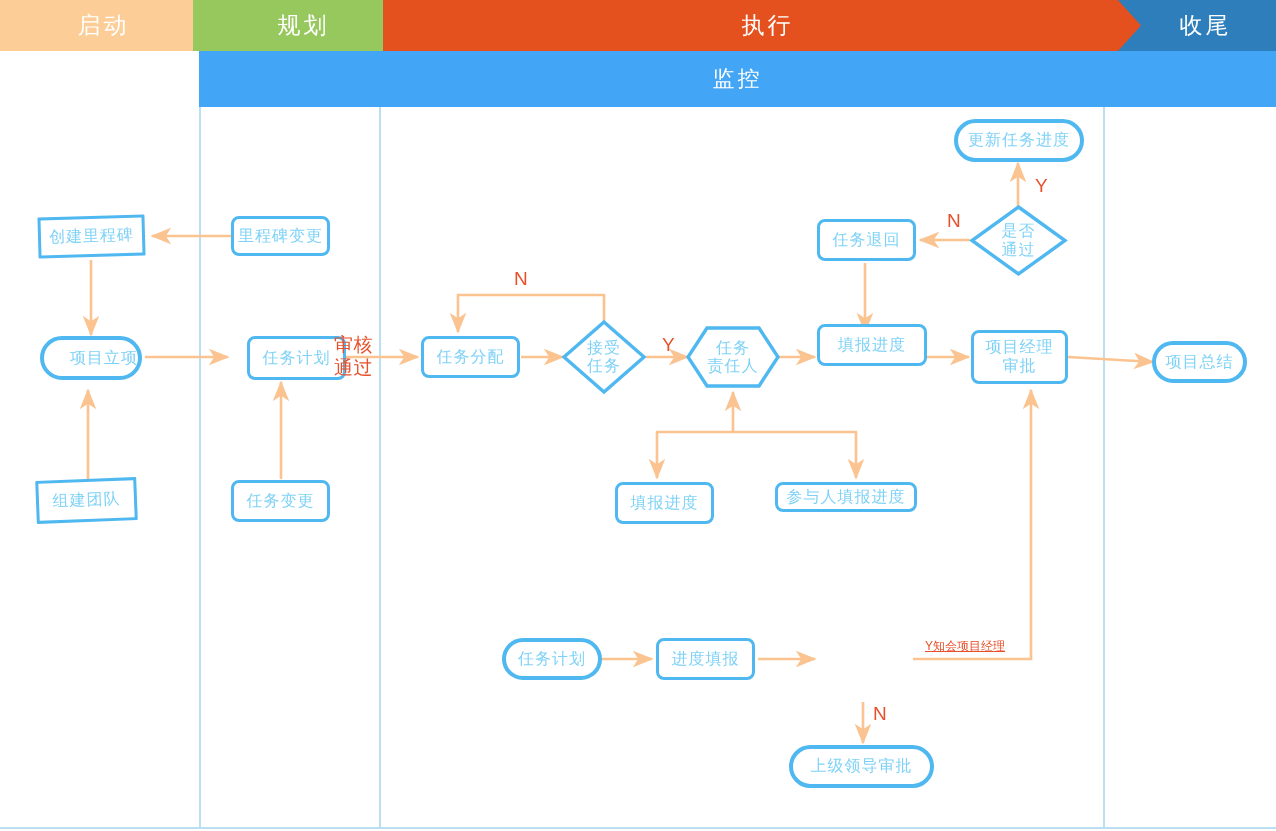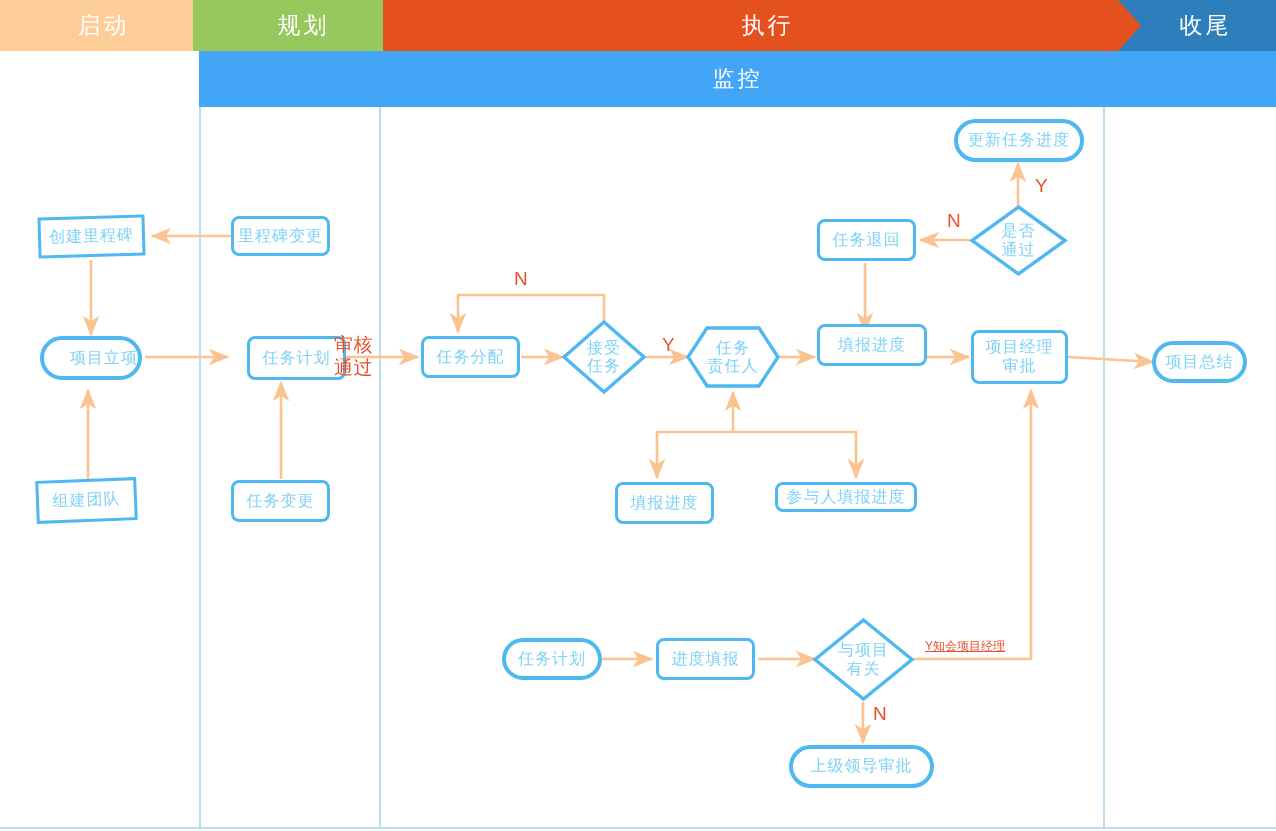--- a/index.html
+++ b/index.html
@@ -267,27 +267,20 @@
   </div>
 
   <div class="node stadium" style="left:502px;top:638px;width:100px;height:42px;">
     <span>任务计划</span>
   </div>
 
   <div class="node rect" style="left:656px;top:638px;width:99px;height:42px;">
     <span>进度填报</span>
   </div>
 
-  <div class="diamond" style="left:812px;top:617px;width:103px;height:85px;">
-    <svg class="dshape" viewBox="0 0 103 85">
-      <polygon points="51.5,3 100,42.5 51.5,82 3,42.5" fill="#ffffff" stroke="#4fb8f0" stroke-width="3.4"></polygon>
-    </svg>
-    <div class="dlabel">与项目
-有关</div>
-  </div>
 
   <div class="node stadium" style="left:789px;top:745px;width:145px;height:43px;">
     <span>上级领导审批</span>
   </div>
 
   <div class="node stadium" style="left:1152px;top:341px;width:95px;height:42px;">
     <span>项目总结</span>
   </div>
 
   <div class="edge-label big" style="left:334px;top:334px;">审核

